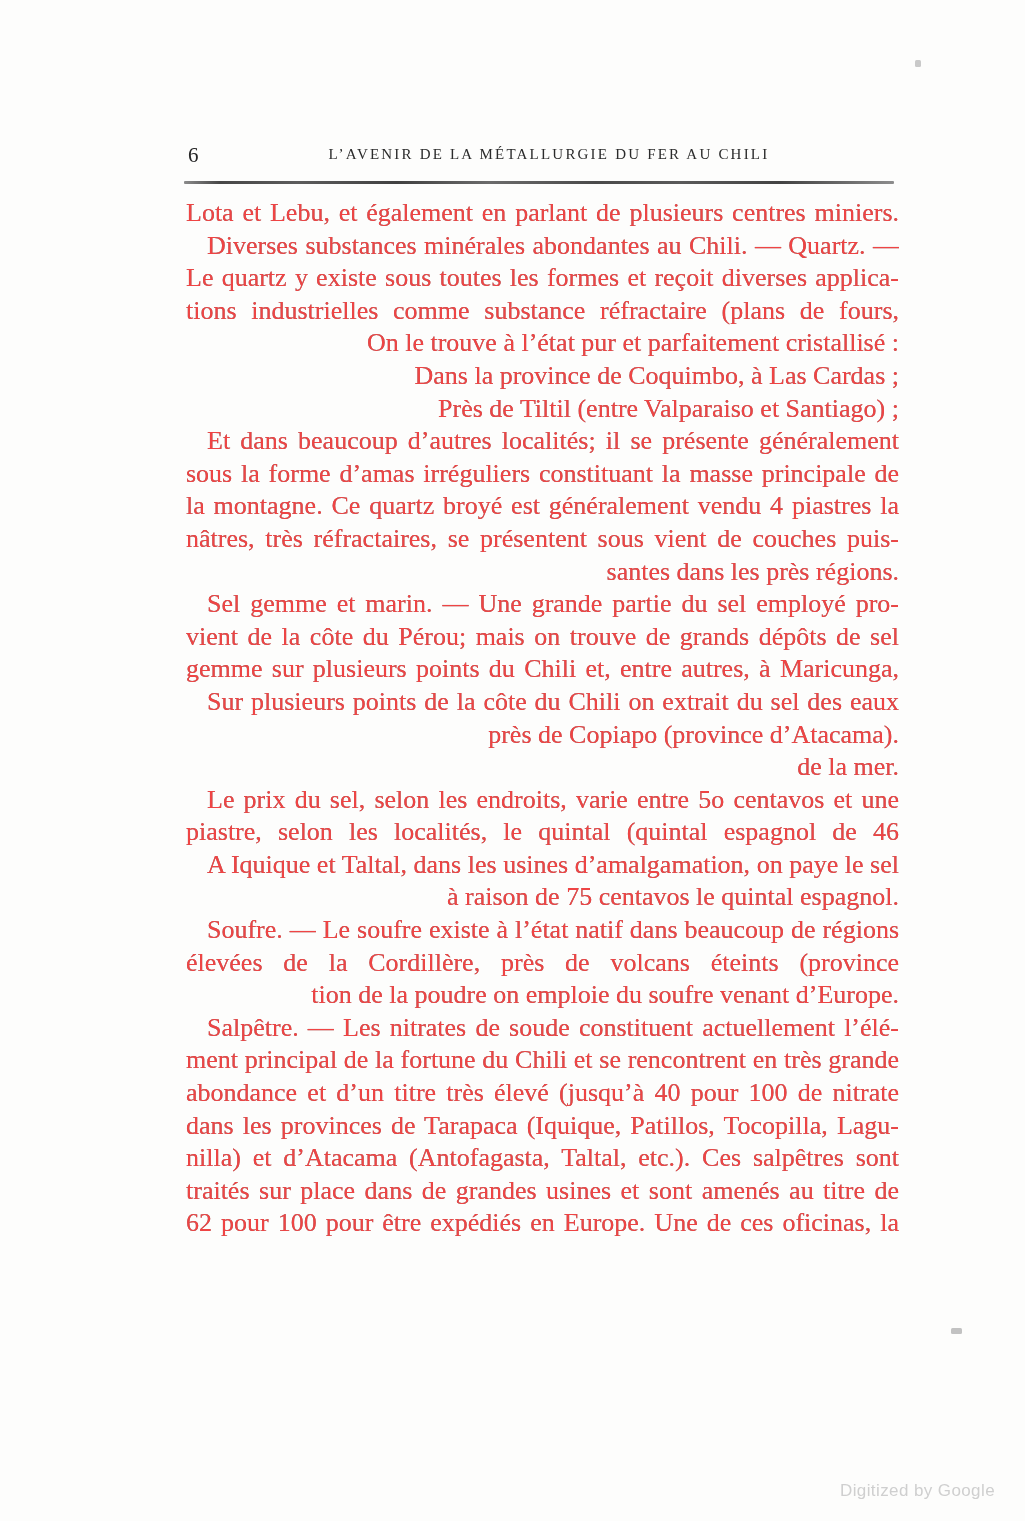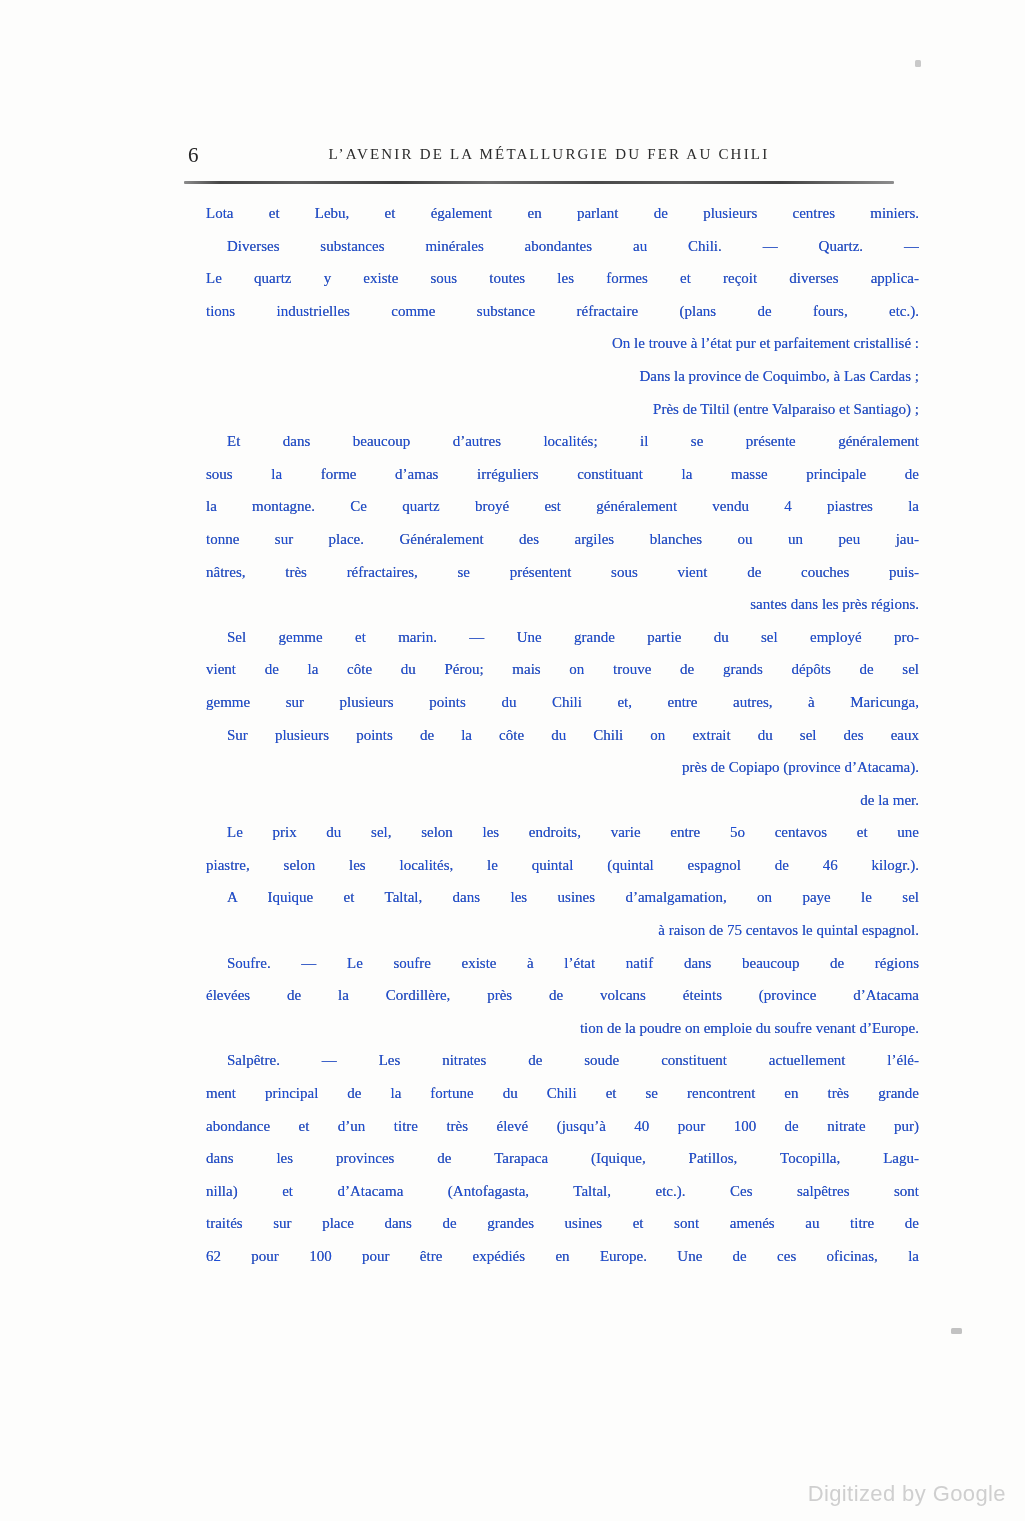--- a/index.html
+++ b/index.html
@@ -29,42 +29,41 @@
   .rule {
     position: absolute; top: 181px; left: 184px; width: 710px; height: 2.6px;
     background: linear-gradient(90deg,#8b8b8b 0%,#474747 5%,#5c5c5c 16%,#414141 30%,
       #6b6b6b 43%,#4a4a4a 58%,#5a5a5a 70%,#434343 84%,#6f6f6f 94%,#8d8d8d 100%);
     border-radius: 1px;
   }
 
   
   .text-block {
     position: absolute; top: 197px; left: 186px; width: 713px;
-    font-size: 15px; color: #1d4ed8;
+    font-size: 26px; color: #ef4444;
     text-shadow: 0 0 0.4px rgba(20,20,20,0.55);
-    margin-left: 20px;
   }
   .line {
     height: 32.6px; line-height: 32.6px;
     text-align: right; overflow: hidden;
   }
   .line.j { text-align: justify; text-align-last: justify; }
   .line.ind { text-indent: 21px; }
   .it { }
 
   
   .speck { position: absolute; background: #c9c9c9; border-radius: 1.5px; }
   .speck-a { left: 915px; top: 60px; width: 6px; height: 7px; }
   .speck-b { left: 951px; top: 1328px; width: 11px; height: 6px; background: #c2c2c2; }
 
   
   .watermark {
-    position: absolute; right: 19px; top: 1481px;
+    position: absolute; right: 30px; top: 1481px;
     font-family: "Liberation Sans", sans-serif;
-    font-size: 22px; letter-spacing: 0.4px;
+    font-size: 17px; letter-spacing: 0.4px;
     color: #cfcfcf;
   }
 </style>
 </head>
 <body>
 
 <div class="page">
 
   <div class="header">
     <div class="pagenum">6</div>
@@ -77,21 +76,20 @@
       <div class="line j"><span>Lota et Lebu, et également en parlant de plusieurs centres miniers.</span></div>
       <div class="line ind j"><span class="it">Diverses substances minérales abondantes au Chili. — Quartz. —</span></div>
       <div class="line j"><span>Le </span><span class="it">quartz</span><span> y existe sous toutes les formes et reçoit diverses applica-</span></div>
       <div class="line j"><span>tions industrielles comme substance réfractaire (plans de fours, etc.).</span></div>
       <div class="line ind"><span>On le trouve à l’état pur et parfaitement cristallisé :</span></div>
       <div class="line ind"><span>Dans la province de Coquimbo, à </span><span class="it">Las Cardas ;</span></div>
       <div class="line ind"><span>Près de Tiltil (entre Valparaiso et Santiago) ;</span></div>
       <div class="line ind j"><span>Et dans beaucoup d’autres localités; il se présente généralement</span></div>
       <div class="line j"><span>sous la forme d’amas irréguliers constituant la masse principale de</span></div>
       <div class="line j"><span>la montagne. Ce quartz broyé est généralement vendu 4 piastres la</span></div>
-      <div class="line j"><span>tonne sur place. Généralement des argiles blanches ou un peu jau-</span></div>
       <div class="line j"><span>nâtres, très réfractaires, se présentent sous vient de couches puis-</span></div>
       <div class="line"><span>santes dans les près régions.</span></div>
       <div class="line ind j"><span class="it">Sel gemme et marin</span><span>. — Une grande partie du sel employé pro-</span></div>
       <div class="line j"><span>vient de la côte du Pérou; mais on trouve de grands dépôts de sel</span></div>
       <div class="line j"><span>gemme sur plusieurs points du Chili et, entre autres, à Maricunga,</span></div>
       <div class="line ind j"><span>Sur plusieurs points de la côte du Chili on extrait du sel des eaux</span></div>
       <div class="line"><span>près de Copiapo (province d’Atacama).</span></div>
       <div class="line"><span>de la mer.</span></div>
       <div class="line ind j"><span>Le prix du sel, selon les endroits, varie entre 5o centavos et une</span></div>
       <div class="line j"><span>piastre, selon les localités, le quintal (quintal espagnol de 46 kilogr.).</span></div>

